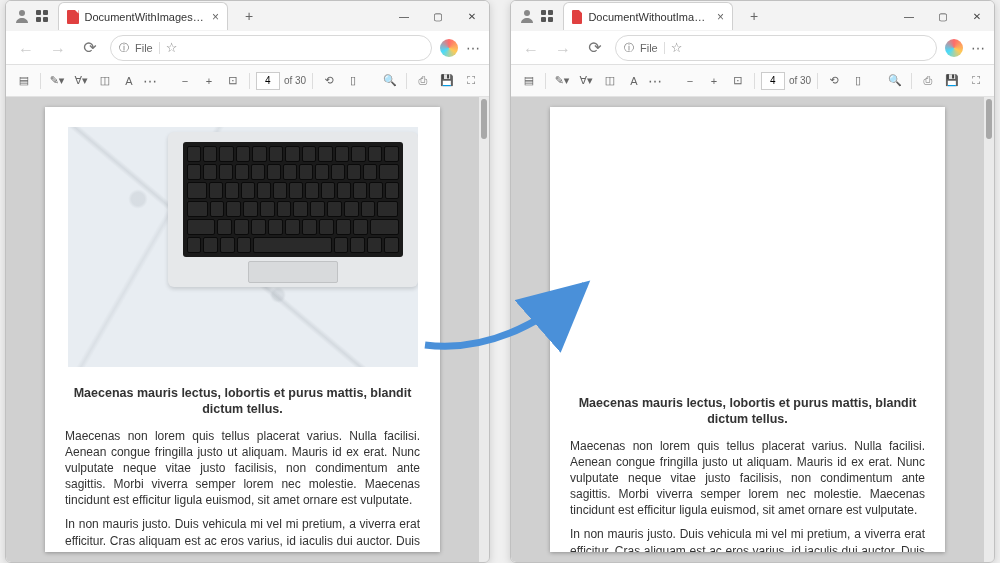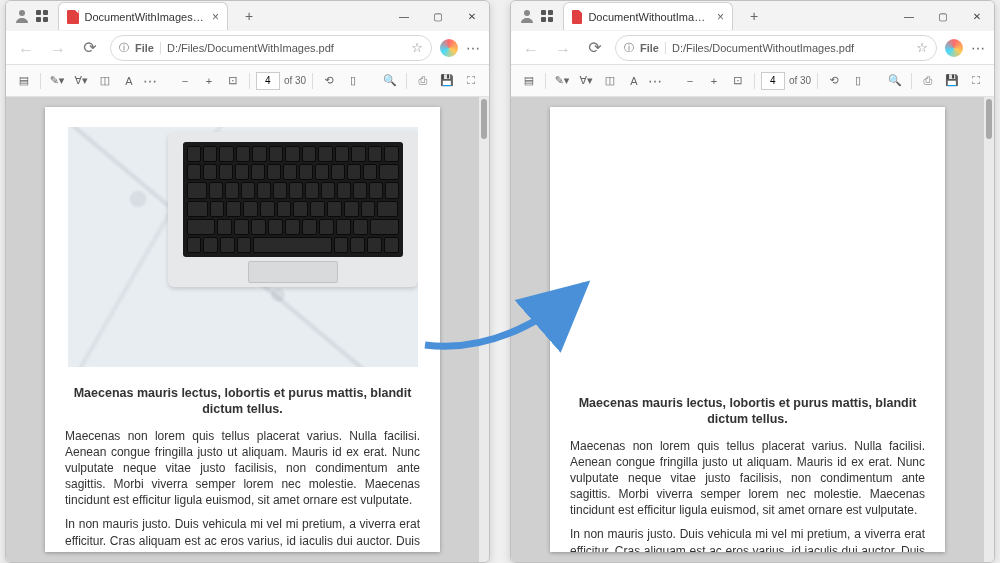--- a/index.html
+++ b/index.html
@@ -18,21 +18,21 @@
 .tab-title { font-size: 11px; color: #333; white-space: nowrap; overflow: hidden; text-overflow: ellipsis; }
 .tab-close { font-size: 12px; color: #666; cursor: pointer; }
 .new-tab { width: 22px; height: 22px; display: flex; align-items: center; justify-content: center; color: #666; font-size: 14px; margin-left: 6px; cursor: pointer; }
 .win-controls { margin-left: auto; display: flex; }
 .win-btn { width: 34px; height: 30px; display: flex; align-items: center; justify-content: center; font-size: 10px; color: #444; cursor: pointer; }
 .addrbar { height: 34px; display: flex; align-items: center; gap: 8px; padding: 0 8px; border-bottom: 1px solid #e0e0e0; }
 .nav-btn { width: 24px; height: 24px; display: flex; align-items: center; justify-content: center; color: #777; cursor: pointer; }
 .nav-btn.disabled { color: #ccc; }
 .addr-field { flex: 1; height: 26px; border: 1px solid #d8d8d8; border-radius: 13px; display: flex; align-items: center; padding: 0 8px; gap: 6px; background: #fff; }
 .addr-lock { font-size: 10px; color: #666; }
-.addr-label { font-size: 11px; color: #666; border-right: 1px solid #ddd; padding-right: 6px; font-weight: bold; }
+.addr-label { font-size: 11px; color: #666; border-right: 1px solid #ddd; padding-right: 6px; }
 .addr-url { font-size: 11px; color: #555; flex: 1; white-space: nowrap; overflow: hidden; }
 .star { font-size: 13px; color: #888; }
 .copilot { width: 18px; height: 18px; border-radius: 50%; background: conic-gradient(#ff6b6b, #feca57, #48dbfb, #ff6b6b); }
 .menu-dots { font-size: 14px; color: #666; cursor: pointer; letter-spacing: 1px; }
 .pdfbar { height: 32px; background: #fafafa; border-bottom: 1px solid #e2e2e2; display: flex; align-items: center; padding: 0 8px; gap: 4px; font-size: 11px; color: #555; }
 .pdfbar .ico { width: 20px; height: 20px; display: flex; align-items: center; justify-content: center; cursor: pointer; color: #666; }
 .pdfbar .sep { width: 1px; height: 16px; background: #ddd; margin: 0 2px; }
 .pdfbar .spacer { flex: 1; }
 .page-input { width: 24px; height: 18px; border: 1px solid #ccc; text-align: center; font-size: 10px; }
 .page-of { font-size: 10px; color: #666; text-align: right; }
@@ -90,21 +90,20 @@
       <div class="win-btn close">✕</div>
     </div>
   </div>
   <div class="addrbar">
     <div class="nav-btn disabled">←</div>
     <div class="nav-btn disabled">→</div>
     <div class="nav-btn">⟳</div>
     <div class="addr-field">
       <span class="addr-lock">ⓘ</span>
       <span class="addr-label">File</span>
-      <span class="addr-url">D:/Files/DocumentWithImages.pdf</span>
       <span class="star">☆</span>
     </div>
     <div class="copilot"></div>
     <div class="menu-dots">⋯</div>
   </div>
   <div class="pdfbar">
     <span class="ico">▤</span>
     <span class="sep"></span>
     <span class="ico">✎▾</span>
     <span class="ico">∀▾</span>
@@ -259,21 +258,20 @@
       <div class="win-btn close">✕</div>
     </div>
   </div>
   <div class="addrbar">
     <div class="nav-btn disabled">←</div>
     <div class="nav-btn disabled">→</div>
     <div class="nav-btn">⟳</div>
     <div class="addr-field">
       <span class="addr-lock">ⓘ</span>
       <span class="addr-label">File</span>
-      <span class="addr-url">D:/Files/DocumentWithoutImages.pdf</span>
       <span class="star">☆</span>
     </div>
     <div class="copilot"></div>
     <div class="menu-dots">⋯</div>
   </div>
   <div class="pdfbar">
     <span class="ico">▤</span>
     <span class="sep"></span>
     <span class="ico">✎▾</span>
     <span class="ico">∀▾</span>

